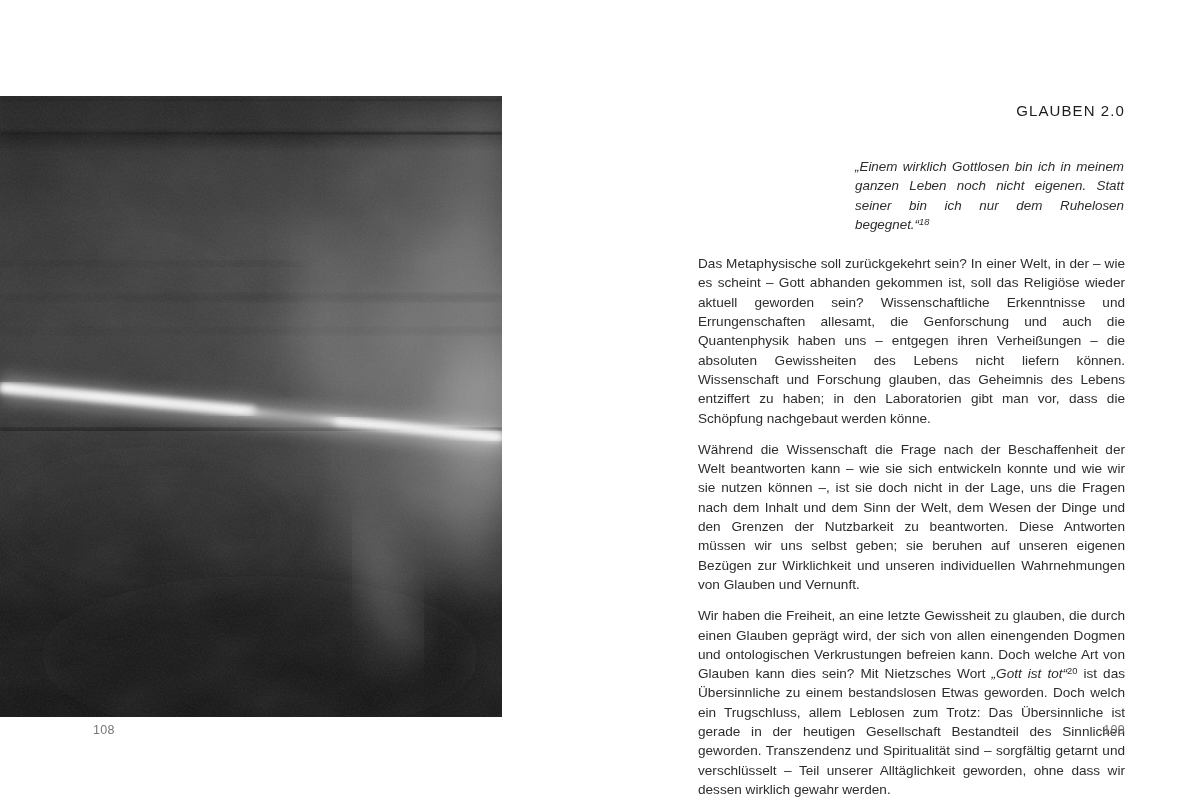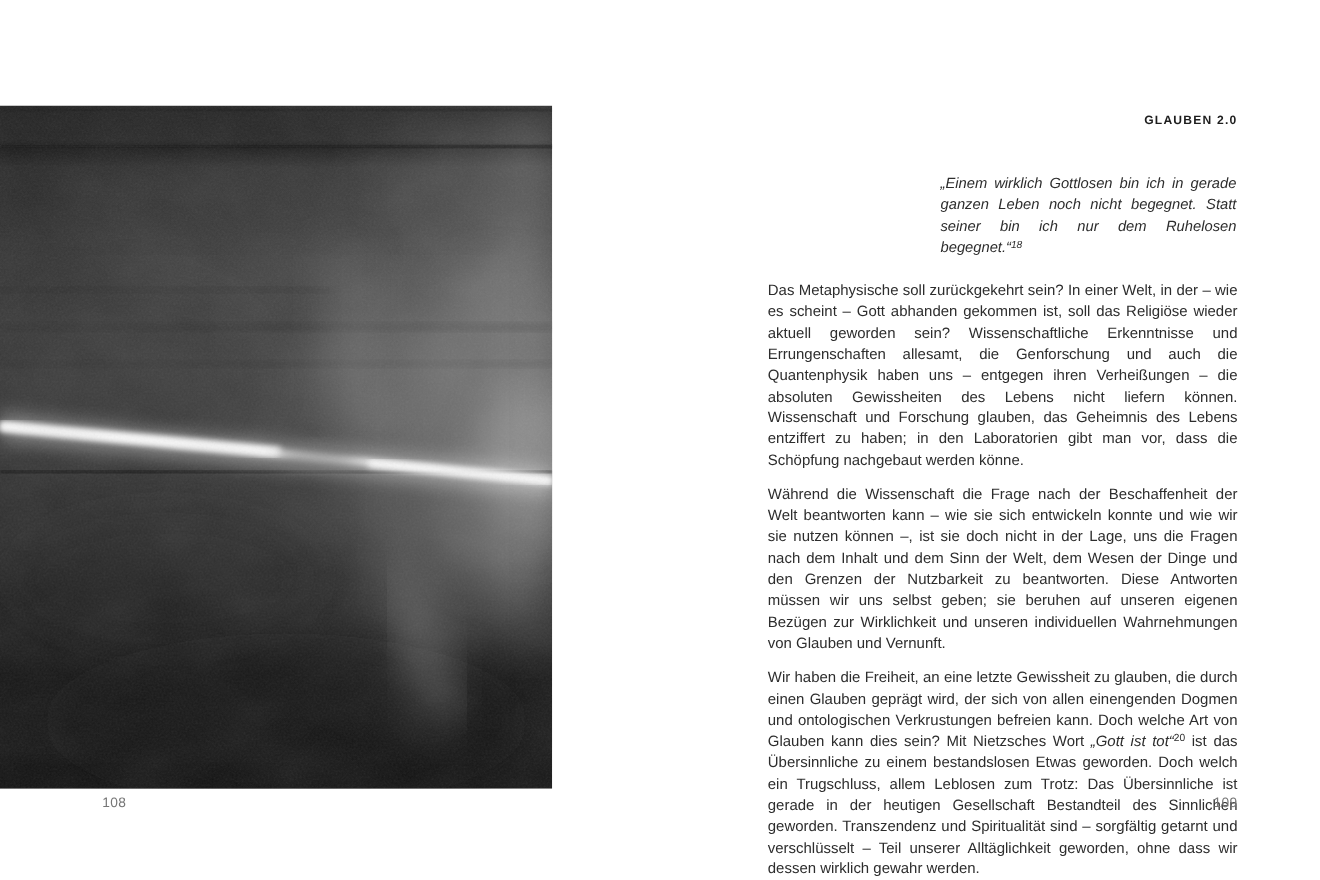--- a/index.html
+++ b/index.html
@@ -26,21 +26,21 @@
   .pn-left  { left: 93px; }
   .pn-right { left: 698px; width: 427px; text-align: right; }
 
   
   .column {
     position: absolute; left: 698px; top: 96px; width: 427px;
     color: #2d2d2d;
   }
   .heading {
     margin: 7px 0 0 0; padding: 0;
-    font-size: 11px; font-weight: 700; letter-spacing: 1.1px;
+    font-size: 15px; font-weight: 400; letter-spacing: 1.1px;
     line-height: 15px; text-align: right; color: #1d1d1d;
   }
   .epigraph {
     margin: 39px 1px 0 157px;
     font-style: italic;
     font-size: 13.4px; line-height: 19.3px;
     text-align: justify;
   }
   .epigraph sup { font-style: italic; }
   .column p {
@@ -142,21 +142,21 @@
     <rect width="502" height="621" filter="url(#grain)" opacity="0.09"></rect>
   </svg>
 </figure>
 
 <div class="pagenum pn-left">108</div>
 
 <div class="column">
   <h1 class="heading">GLAUBEN 2.0</h1>
 
   <div class="epigraph">
-    <span>„Einem wirklich Gottlosen bin ich in gerade ganzen Leben noch nicht begegnet. Statt seiner bin ich nur dem Ruhelosen begegnet.“</span><sup class="fn">18</sup>
+    <span>„Einem wirklich Gottlosen bin ich in meinem ganzen Leben noch nicht eigenen. Statt seiner bin ich nur dem Ruhelosen begegnet.“</span><sup class="fn">18</sup>
   </div>
 
   <p class="first">Das Metaphysische soll zurückgekehrt sein? In einer Welt, in der – wie es scheint – Gott abhanden gekommen ist, soll das Religiöse wieder aktuell geworden sein? Wissenschaftliche Erkenntnisse und Errungenschaften alle­samt, die Genforschung und auch die Quantenphysik haben uns – entgegen ihren Verheißungen – die absoluten Gewissheiten des Lebens nicht liefern können. Wissenschaft und Forschung glauben, das Geheimnis des Lebens entziffert zu haben; in den Laboratorien gibt man vor, dass die Schöpfung nachgebaut werden könne.</p>
 
   <p>Während die Wissenschaft die Frage nach der Beschaffenheit der Welt be­antworten kann – wie sie sich entwickeln konnte und wie wir sie nutzen können –, ist sie doch nicht in der Lage, uns die Fragen nach dem Inhalt und dem Sinn der Welt, dem Wesen der Dinge und den Grenzen der Nutzbarkeit zu beantworten. Diese Antworten müssen wir uns selbst geben; sie beruhen auf unseren eigenen Bezügen zur Wirklichkeit und unseren individuellen Wahrnehmungen von Glauben und Vernunft.</p>
 
   <p><span>Wir haben die Freiheit, an eine letzte Gewissheit zu glauben, die durch ei­nen Glauben geprägt wird, der sich von allen einengenden Dogmen und ontologischen Verkrustungen befreien kann. Doch welche Art von Glauben kann dies sein?  Mit Nietzsches Wort </span><em class="q">„Gott ist tot“</em><sup class="fn">20</sup><span> ist das Übersinnliche zu einem bestandslosen Etwas geworden. Doch welch ein Trugschluss, allem Leblosen zum Trotz: Das Übersinnliche ist gerade in der heutigen Gesell­schaft Bestandteil des Sinnlichen geworden. Transzendenz und Spiritualität sind – sorgfältig getarnt und verschlüsselt – Teil unserer Alltäglichkeit ge­worden, ohne dass wir dessen wirklich gewahr werden.</span></p>
 </div>
 
 <div class="pagenum pn-right">109</div>

